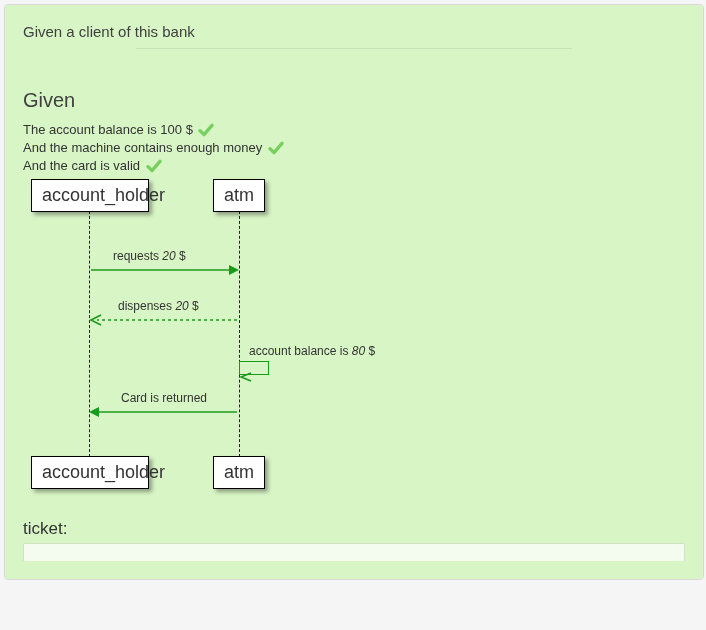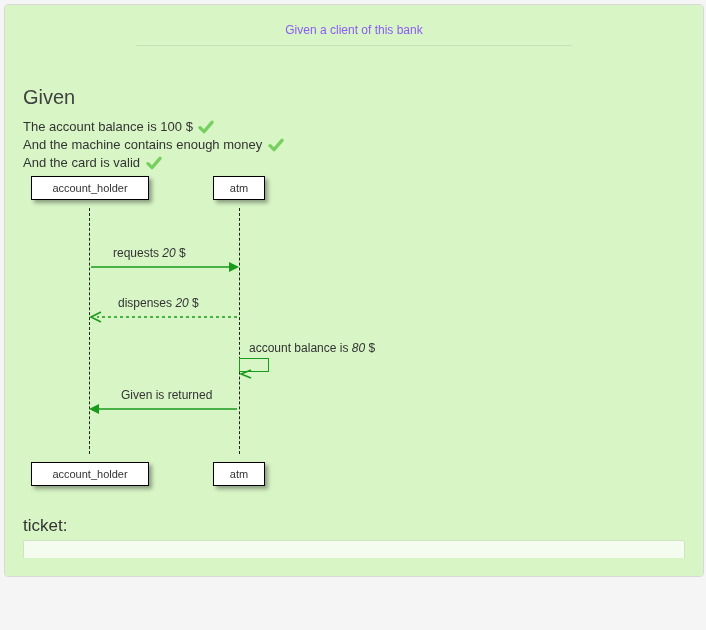--- a/index.html
+++ b/index.html
@@ -26,21 +26,21 @@
     color: #404040;
     display: inline-block;
   }
   .content {
     background: #d8f5c6;
     padding: 18px;
     font-size: 13px;
     color: #333;
     min-height: 560px;
   }
-  .background-text { color:#8b5cf6; font-size:12px;text-align:center; }
+  .background-text { color:#404040; font-size:15px; }
   .hr {
     border: none;
     border-top: 1px solid #c6e2b8;
     margin: 8px auto 40px;
     width: 66%;
   }
   .given-title { font-size: 20px; color: #404040; margin-bottom: 10px; font-weight: 400; }
   .step { margin: 3px 0; color: #333; }
   .step .value { }
   .checkmark {
@@ -50,21 +50,21 @@
     margin-left: 2px;
   }
   .checkmark svg { display:block; }
   .checkmark-lg { width: 22px; height: 20px; vertical-align: -3px; }
   .participant-box {
     position: absolute;
     background: #fff;
     border: 1px solid #000;
     box-shadow: 3px 3px 4px rgba(0,0,0,0.35);
     padding: 5px 10px;
-    font-size: 11px;
+    font-size: 18px;
     text-align: center;
     z-index: 5;
   }
   .diagram { position: relative; height: 310px; margin-top: 6px; }
   .lifeline {
     position: absolute;
     top: 32px;
     bottom: 32px;
     border-left: 1.4px dashed #222;
     z-index: 1;
@@ -160,20 +160,20 @@
       </svg>
       <div class="msg-label" style="left:226px; top:165px;">
         <span>account balance is </span><span class="value">80</span><span> $</span>
       </div>
 
       <svg class="msg" style="left:66px; top:226px;" width="150" height="14">
         <line x1="148" y1="7" x2="6" y2="7" stroke="#1a9a1a" stroke-width="1.6"></line>
         <polygon points="0,7 10,2 10,12" fill="#1a9a1a"></polygon>
       </svg>
       <div class="msg-label" style="left:98px; top:212px;">
-        <span>Given is returned</span>
+        <span>Card is returned</span>
       </div>
     </div>
 
     <div class="ticket-label">ticket:</div>
     <div class="ticket-box"></div>
   </div>
 </div>
 
 </body></html>

